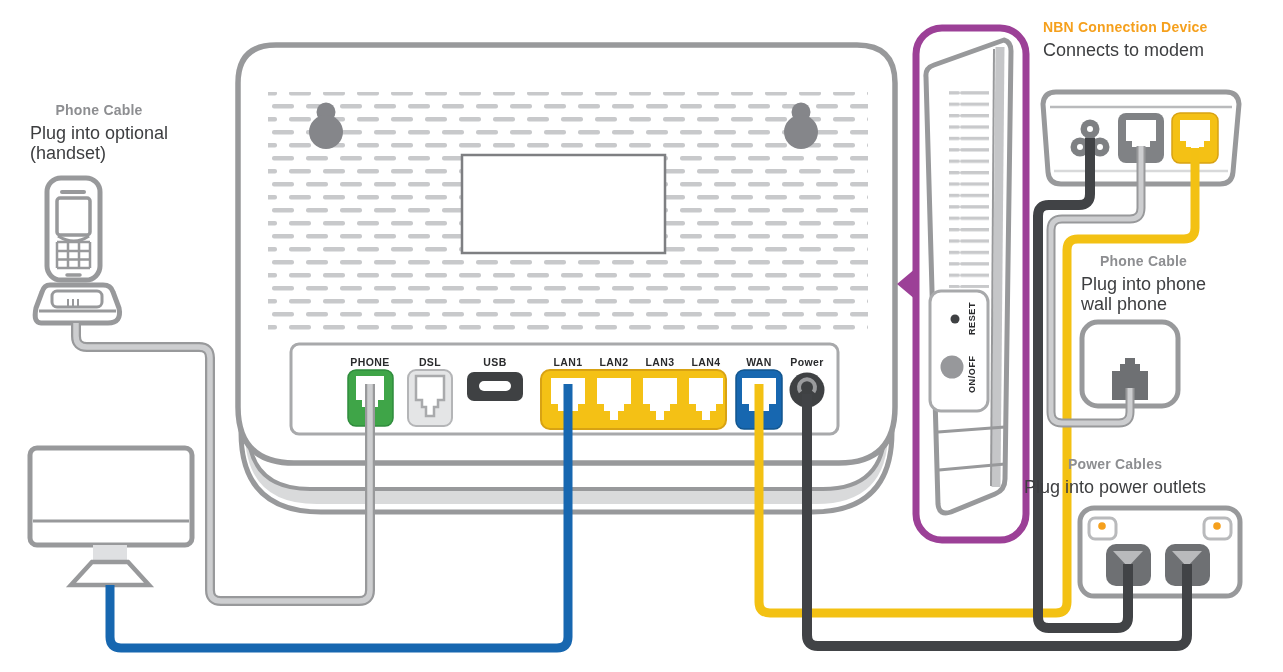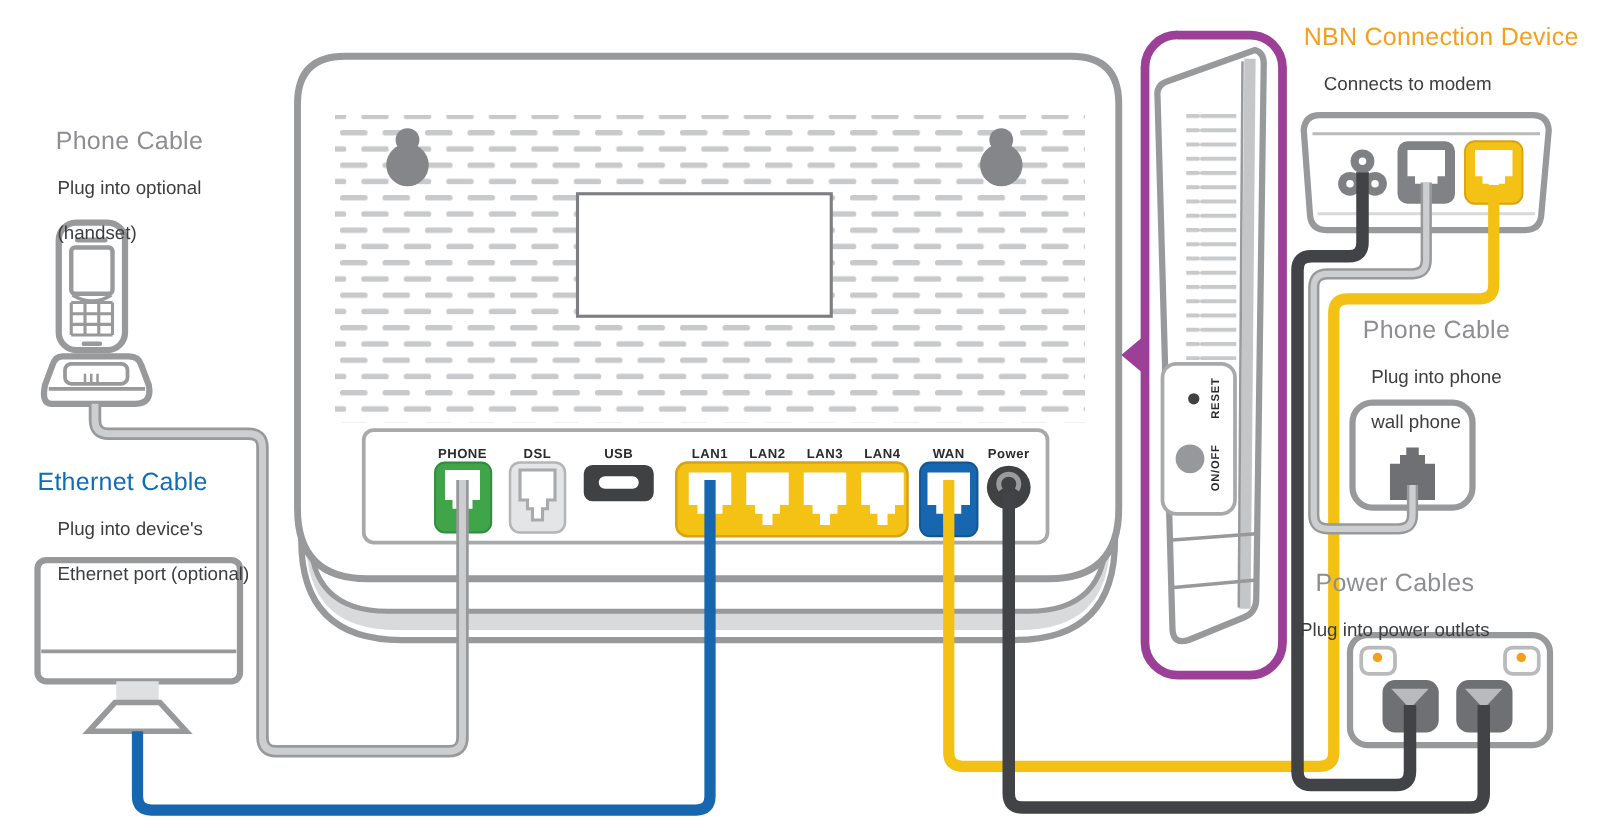--- a/index.html
+++ b/index.html
@@ -1,21 +1,21 @@
 <!DOCTYPE html>
 <html><head>
 <meta charset="utf-8">
 <style>
   html,body{margin:0;padding:0;background:#fff;}
   .stage{position:relative;width:1283px;height:672px;background:#ffffff;overflow:hidden;
          font-family:"Liberation Sans",sans-serif;}
   .stage svg{position:absolute;left:0;top:0;}
   .note{position:absolute;}
-  .note h3{margin:0 0 5px 0;font-size:20px;font-weight:normal;letter-spacing:.2px;}
-  .note p{margin:16px;font-size:15px;line-height:20px;color:#3d3e40;}
+  .note h3{margin:0 0 5px 0;font-size:14px;font-weight:bold;letter-spacing:.2px;}
+  .note p{margin:0;font-size:18px;line-height:20px;color:#3d3e40;}
   .hd-gray{color:#8d8e91;text-align:center;}
   .hd-blue{color:#0e6db6;}
   .hd-orange{color:#f5a01d;}
   .portlabel{font-size:10.5px;font-weight:bold;letter-spacing:.4px;fill:#2a2b2d;}
   .sidelabel{font-size:9px;font-weight:bold;letter-spacing:.6px;fill:#2a2b2d;}
 </style>
 </head>
 <body>
 
 <div class="stage">
@@ -204,25 +204,20 @@
     <path d="M1141 146 V208 Q1141 219 1130 219 H1062 Q1051 219 1051 230 V412 Q1051 423 1062 423 H1119 Q1130 423 1130 412 V388" stroke="#cdced0" stroke-width="5"></path>
   </g>
 </svg>
 
 <div class="note" style="left:30px;top:102px;">
   <h3 class="hd-gray">Phone Cable</h3>
   <p>Plug into optional</p>
   <p>(handset)</p>
 </div>
 
-<div class="note" style="left:30px;top:375px;">
-  <h3 class="hd-blue">Ethernet Cable</h3>
-  <p>Plug into device's</p>
-  <p>Ethernet port (optional)</p>
-</div>
 
 <div class="note" style="left:1043px;top:19px;">
   <h3 class="hd-orange">NBN Connection Device</h3>
   <p>Connects to modem</p>
 </div>
 
 <div class="note" style="left:1081px;top:253px;">
   <h3 class="hd-gray">Phone Cable</h3>
   <p>Plug into phone</p>
   <p>wall phone</p>

